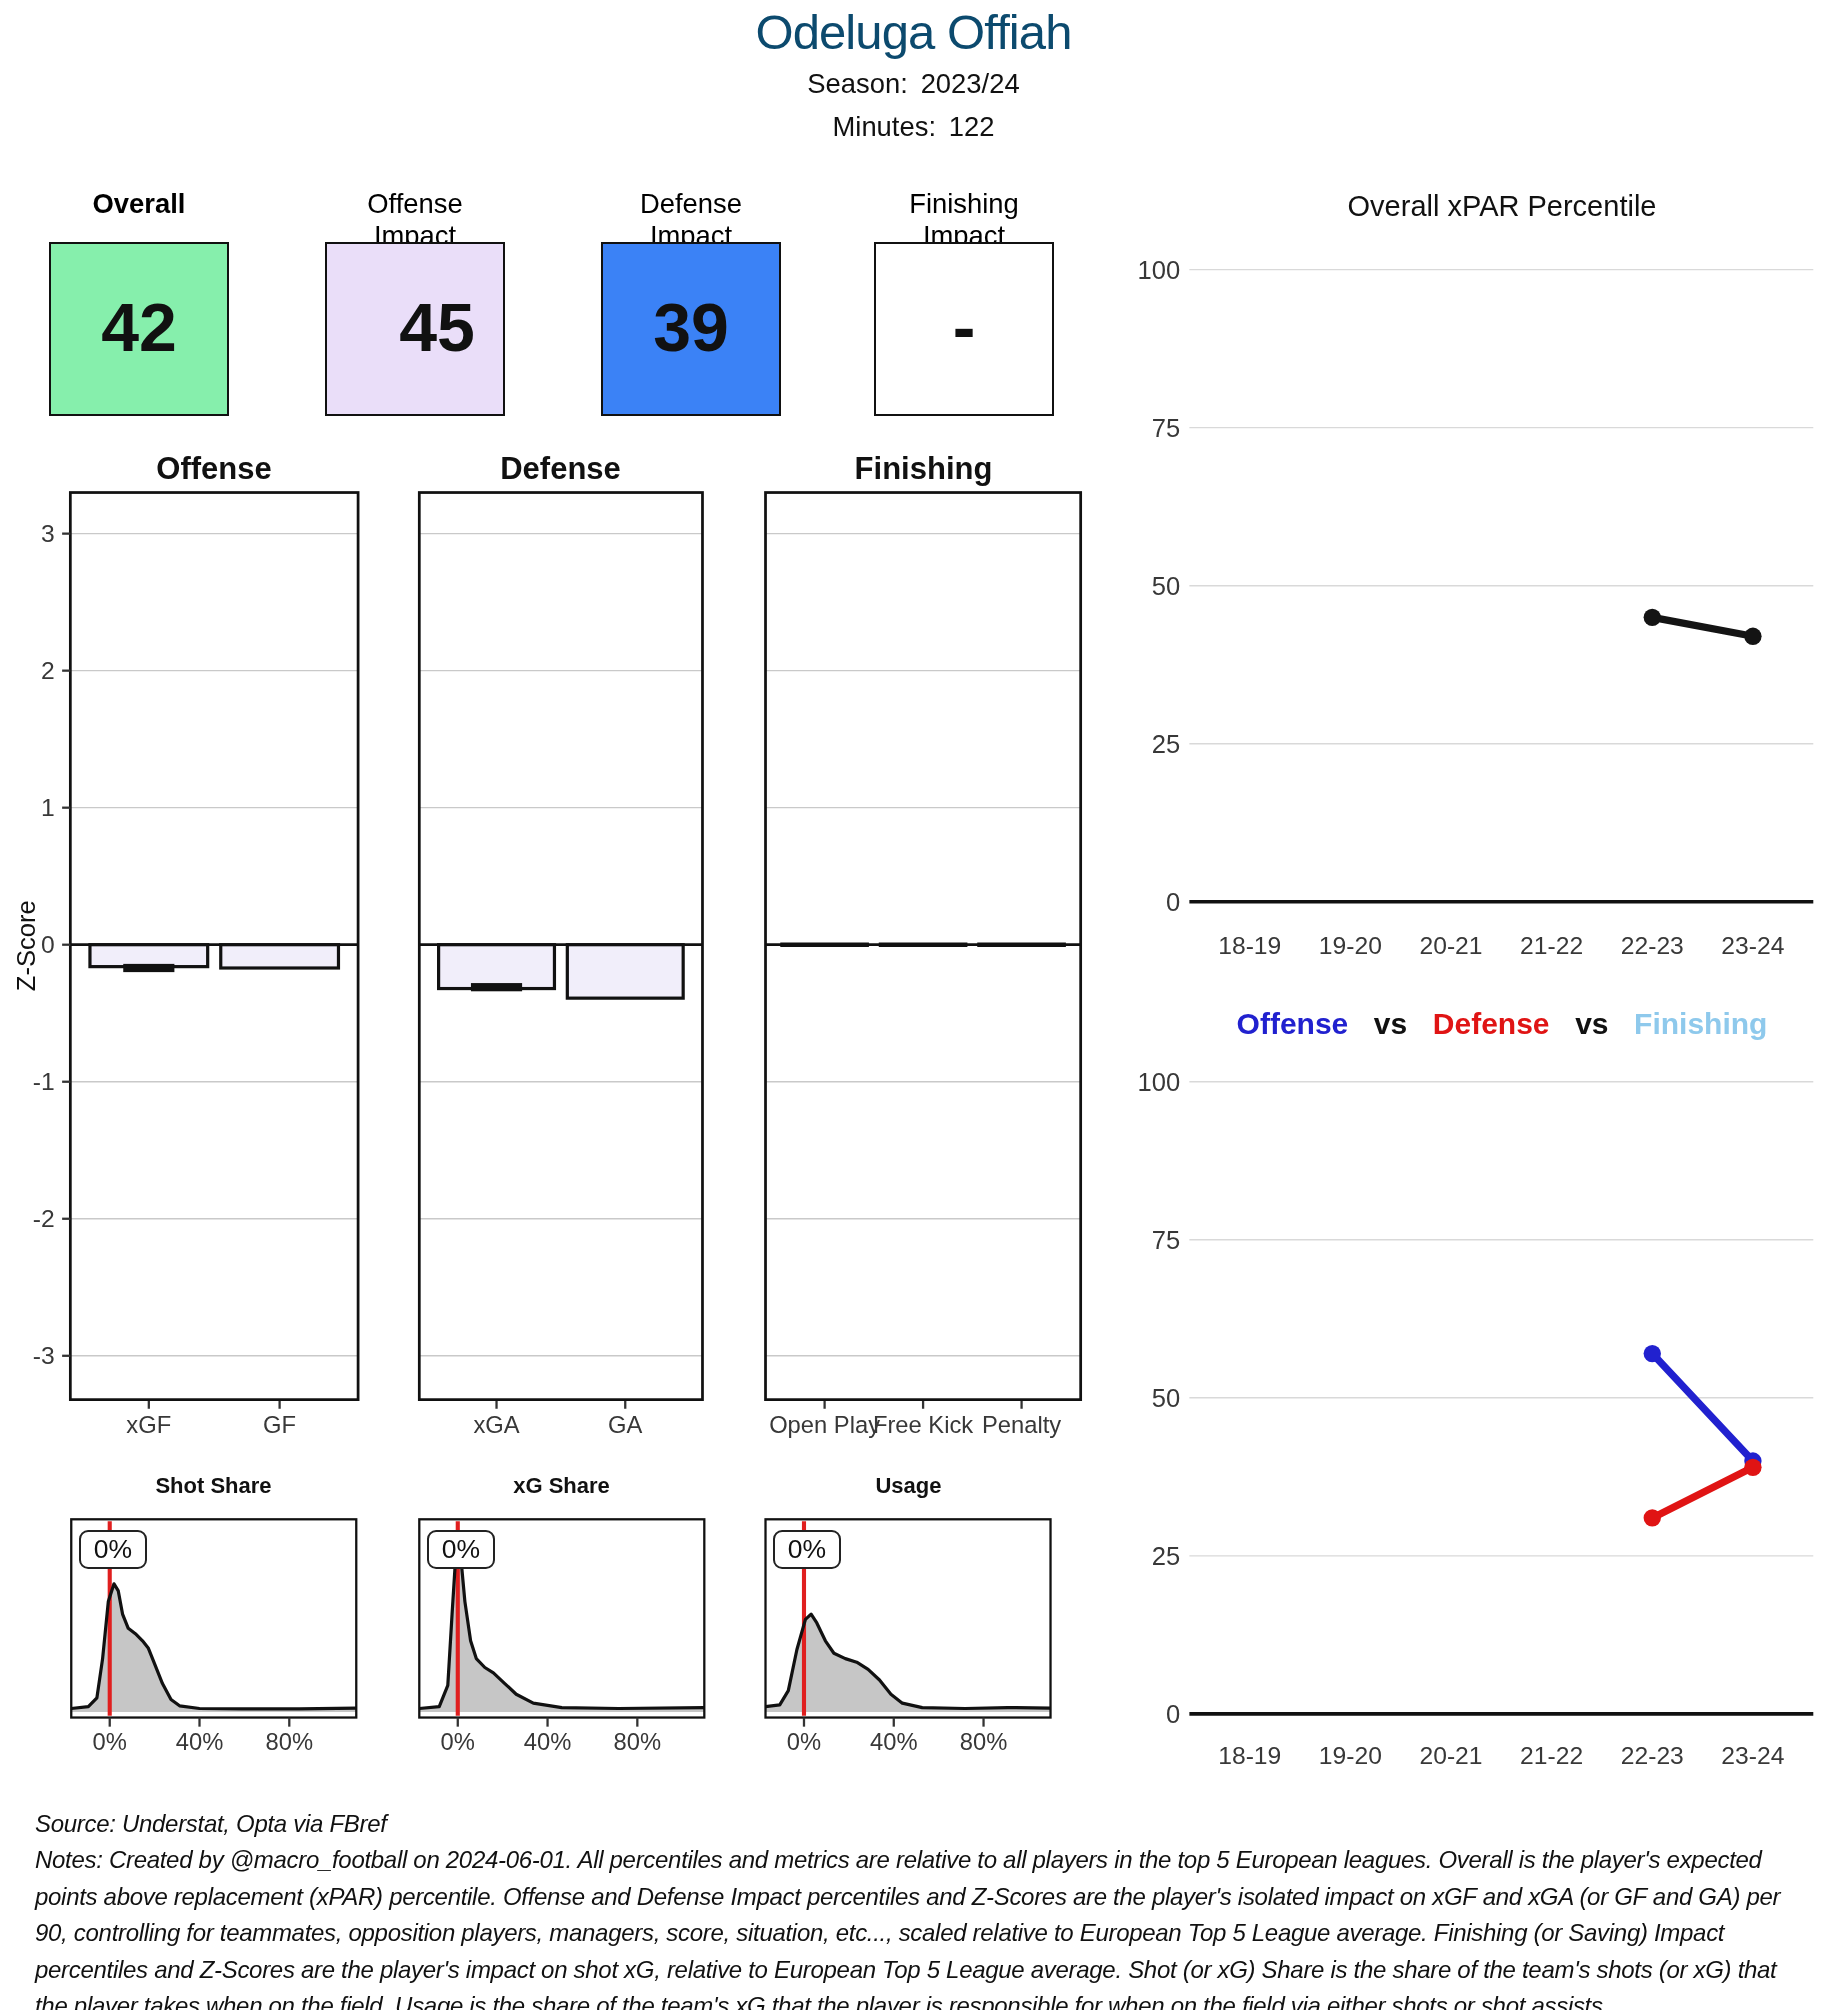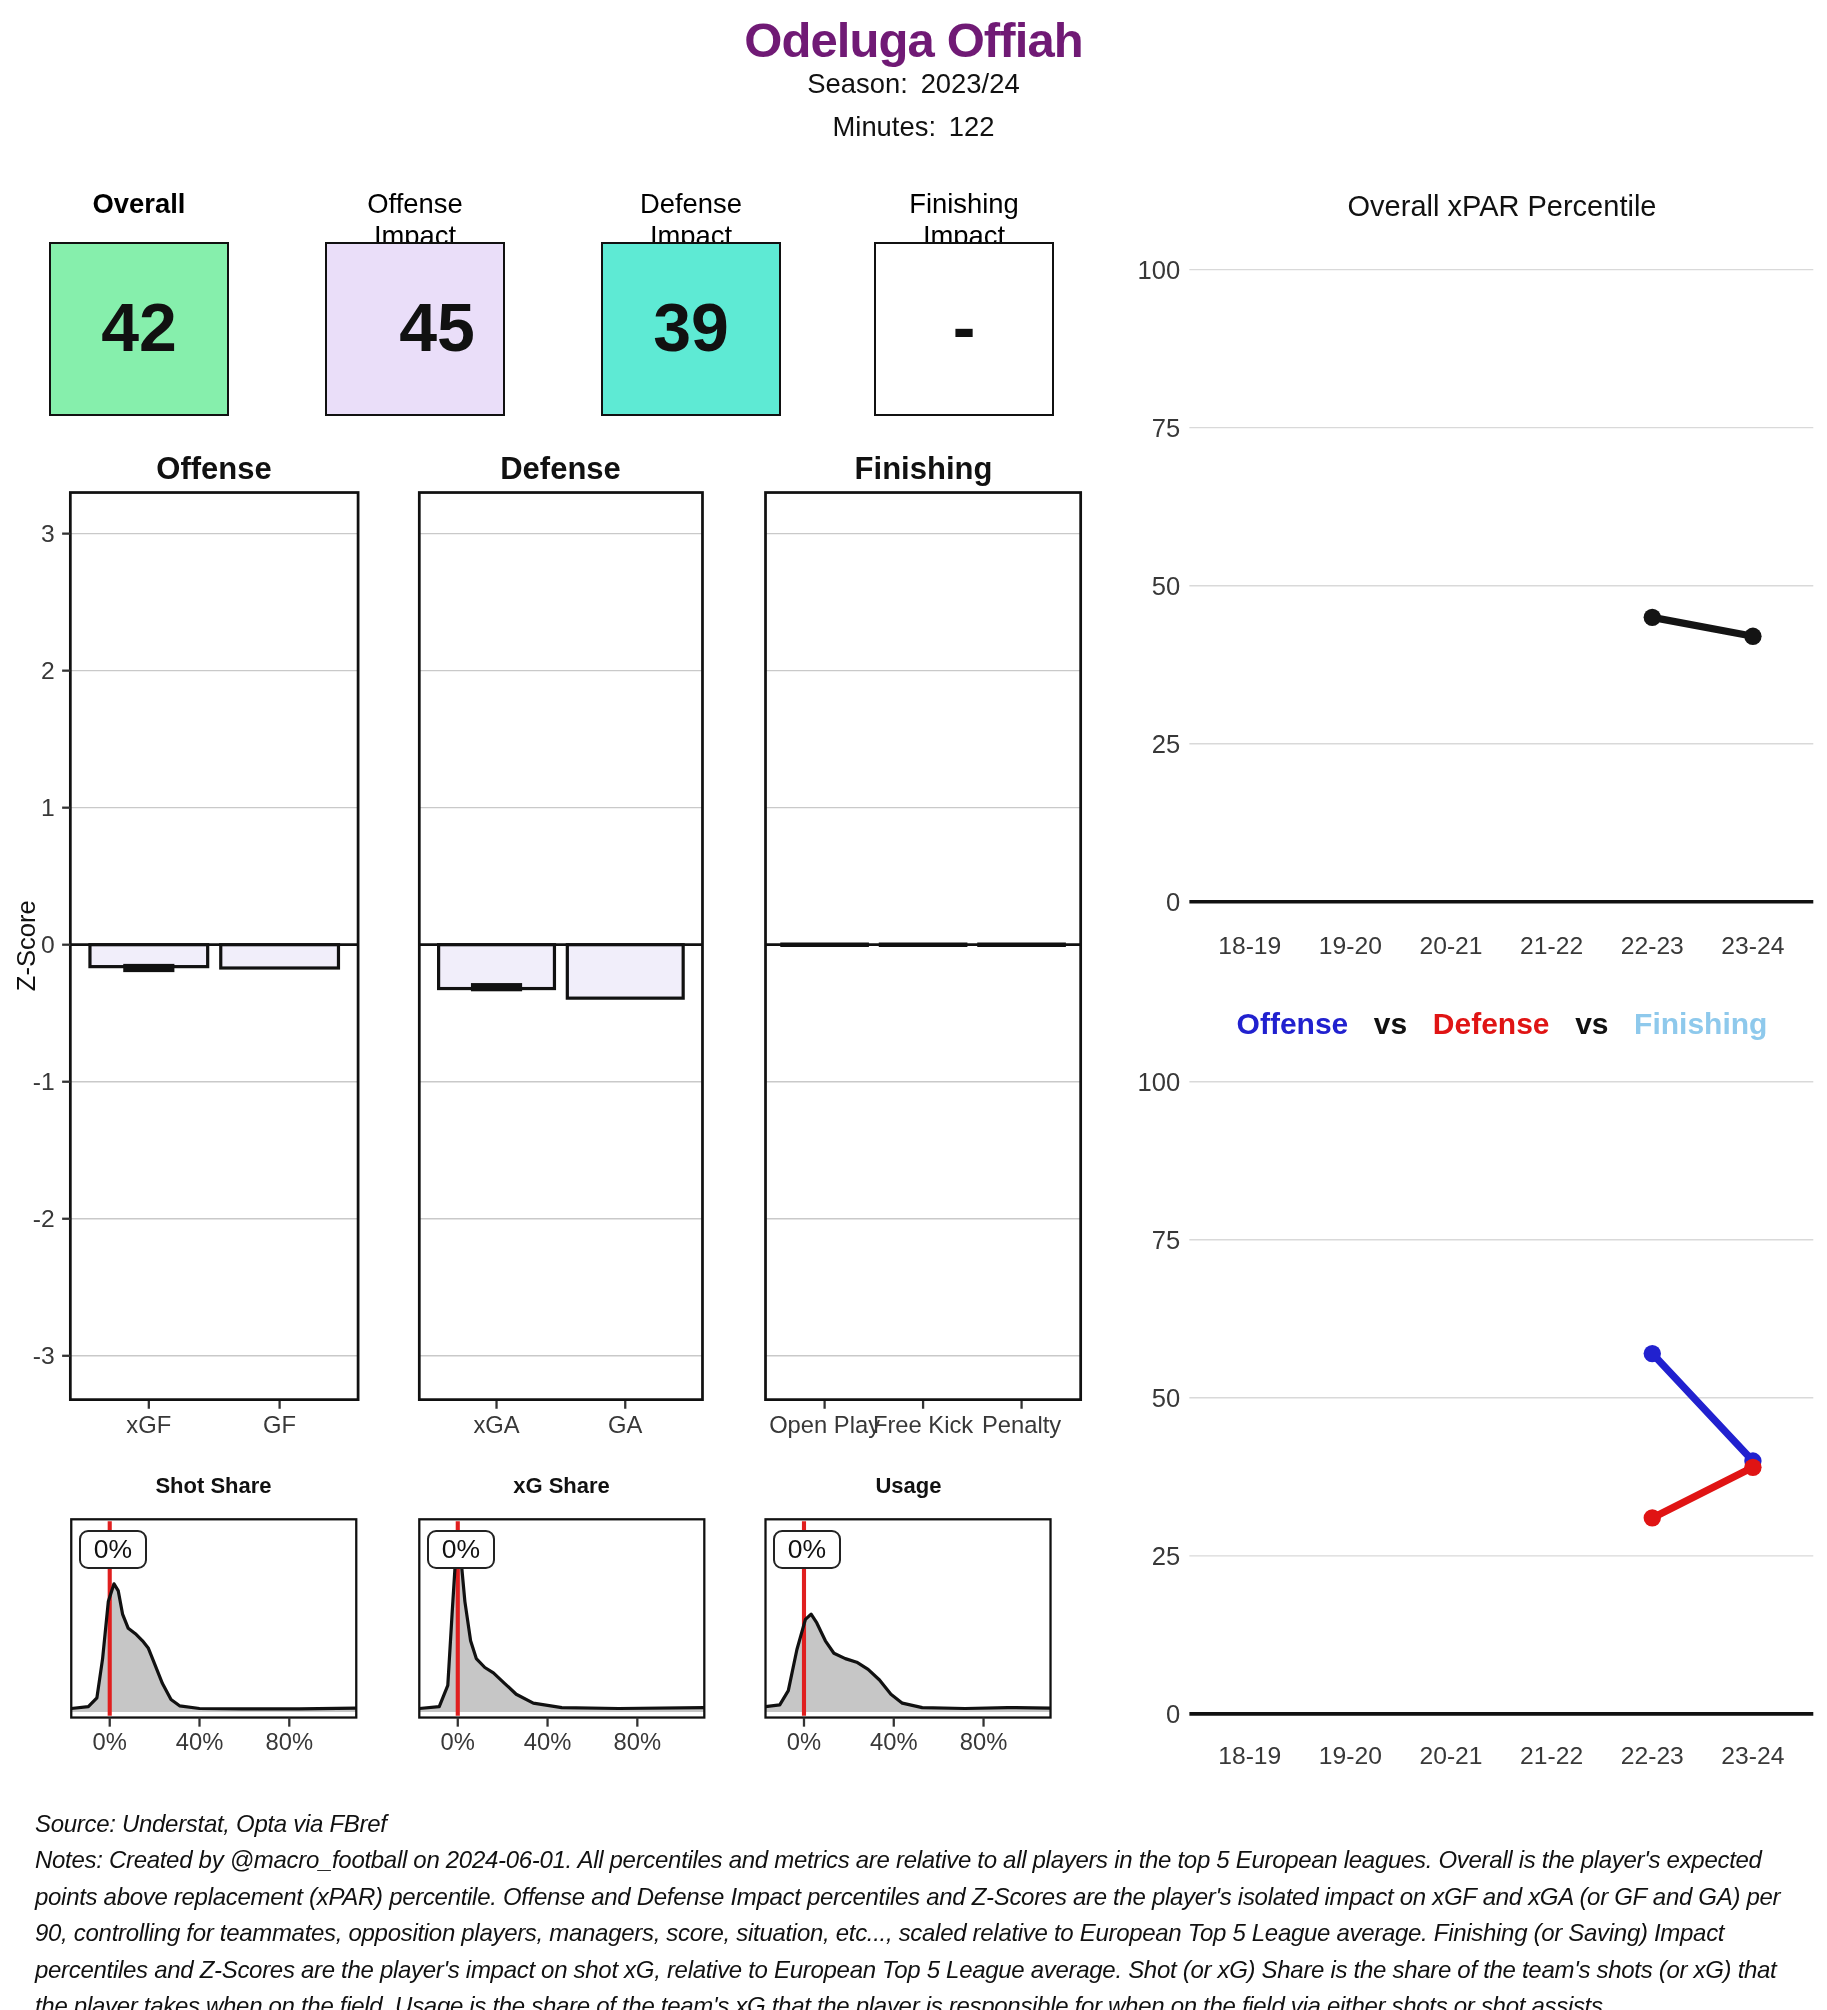--- a/index.html
+++ b/index.html
@@ -1,19 +1,19 @@
 <!DOCTYPE html>
 <html style="font-size:14.6px"><head>
 <meta charset="utf-8">
 <style>
   html,body{margin:0;padding:0;background:#ffffff;font-family:"Liberation Sans",sans-serif;}
   #canvas{position:relative;width:1827px;height:2010px;background:#ffffff;overflow:hidden;}
   .abs{position:absolute;z-index:2;}
   #gfx{position:absolute;left:0;top:0;z-index:1;}
-  .page-title{left:0;right:0;top:3.7px;text-align:center;font-size:49px;font-weight:700;letter-spacing:-0.9px;color:#701a75;margin-top:8px;}
+  .page-title{left:0;right:0;top:3.7px;text-align:center;font-size:49px;font-weight:400;letter-spacing:-0.9px;color:#0c4a6e;}
   .subline{left:0;right:0;text-align:center;font-size:27.4px;color:#111;}
   .subline .lbl{margin-right:12.8px;}
   .card-label{width:180px;top:188px;text-align:center;font-size:27.4px;color:#000000;}
   .card-label.bold{font-weight:700;}
   .card-box{width:180px;height:174px;top:242px;border:2.7px solid #111;box-sizing:border-box;
             text-align:center;font-size:68px;font-weight:700;line-height:166px;color:#111;}
   .panel-title{top:451px;text-align:center;font-size:31px;font-weight:700;color:#111;}
   .dens-title{top:1473px;text-align:center;font-size:22px;font-weight:700;color:#111;}
   .rchart-title{left:1190px;width:624px;text-align:center;font-size:29px;color:#111;}
   .ylab-rot{left:-111px;top:932px;width:274px;height:27.4px;text-align:center;
@@ -190,21 +190,21 @@
     <span class="lbl">Minutes:</span><span>122</span>
   </div>
 
   <div class="abs card-label bold" style="left:49px;">Overall</div>
   <div class="abs card-label" style="left:325px;">Offense Impact</div>
   <div class="abs card-label" style="left:601px;">Defense Impact</div>
   <div class="abs card-label" style="left:874px;">Finishing Impact</div>
 
   <div class="abs card-box" style="left: 49px; background: #86efac;">42</div>
   <div class="abs card-box" style="left: 325px; background: rgb(234, 222, 249); padding-left: 44px;">45</div>
-  <div class="abs card-box" style="left: 601px; background: #5eead4;">39</div>
+  <div class="abs card-box" style="left: 601px; background: #3b82f6;">39</div>
   <div class="abs card-box" style="left: 874px; background: rgb(255, 255, 255);">-</div>
 
   <div class="abs panel-title" style="left:70px;width:288px;">Offense</div>
   <div class="abs panel-title" style="left:419px;width:283px;">Defense</div>
   <div class="abs panel-title" style="left:766px;width:315px;">Finishing</div>
   <div class="abs ylab-rot">Z-Score</div>
 
   <div class="abs rchart-title" style="top:190px;">Overall xPAR Percentile</div>
   <div class="abs legend" id="legend">
     <span style="color: rgb(33, 33, 207);">Offense</span><span style="color: rgb(17, 17, 17);">vs</span><span style="color: rgb(224, 20, 20);">Defense</span><span style="color: rgb(17, 17, 17);">vs</span><span style="color: rgb(142, 201, 236);">Finishing</span>

